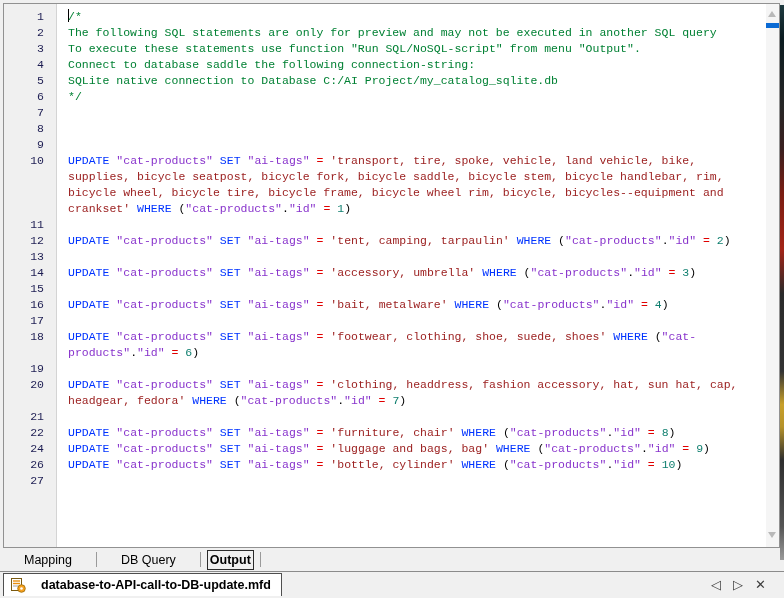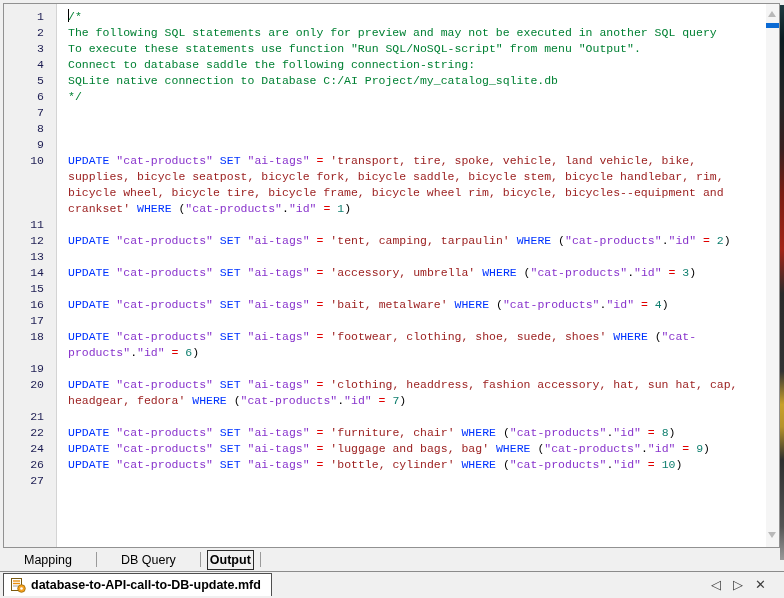--- a/index.html
+++ b/index.html
@@ -71,21 +71,21 @@
   }
   .tab-sep{width:1px;height:15px;background:#9a9a9a;}
   
   .doc-tabbar{
     position:absolute;left:0;right:0;top:571px;height:27px;
     background:#f0f0f0;border-top:1px solid #8b8b8b;box-sizing:border-box;
   }
   .doc-tab{
     position:absolute;left:3px;top:1px;height:22px;
     background:#ffffff;border:1px solid #4f4f4f;border-bottom:none;
-    display:flex;align-items:center;gap:5px;padding:0 10px 0 6px;
+    display:flex;align-items:center;gap:15px;padding:0 10px 0 6px;
     font-size:12.5px;font-weight:bold;color:#000;
   }
   .doc-nav{
     position:absolute;right:18px;top:3px;height:20px;
     display:flex;align-items:center;gap:12px;
     font-size:13px;color:#3c3c3c;
   }
   .doc-nav span{cursor:default;line-height:20px;}
   
   .edge-strip{

